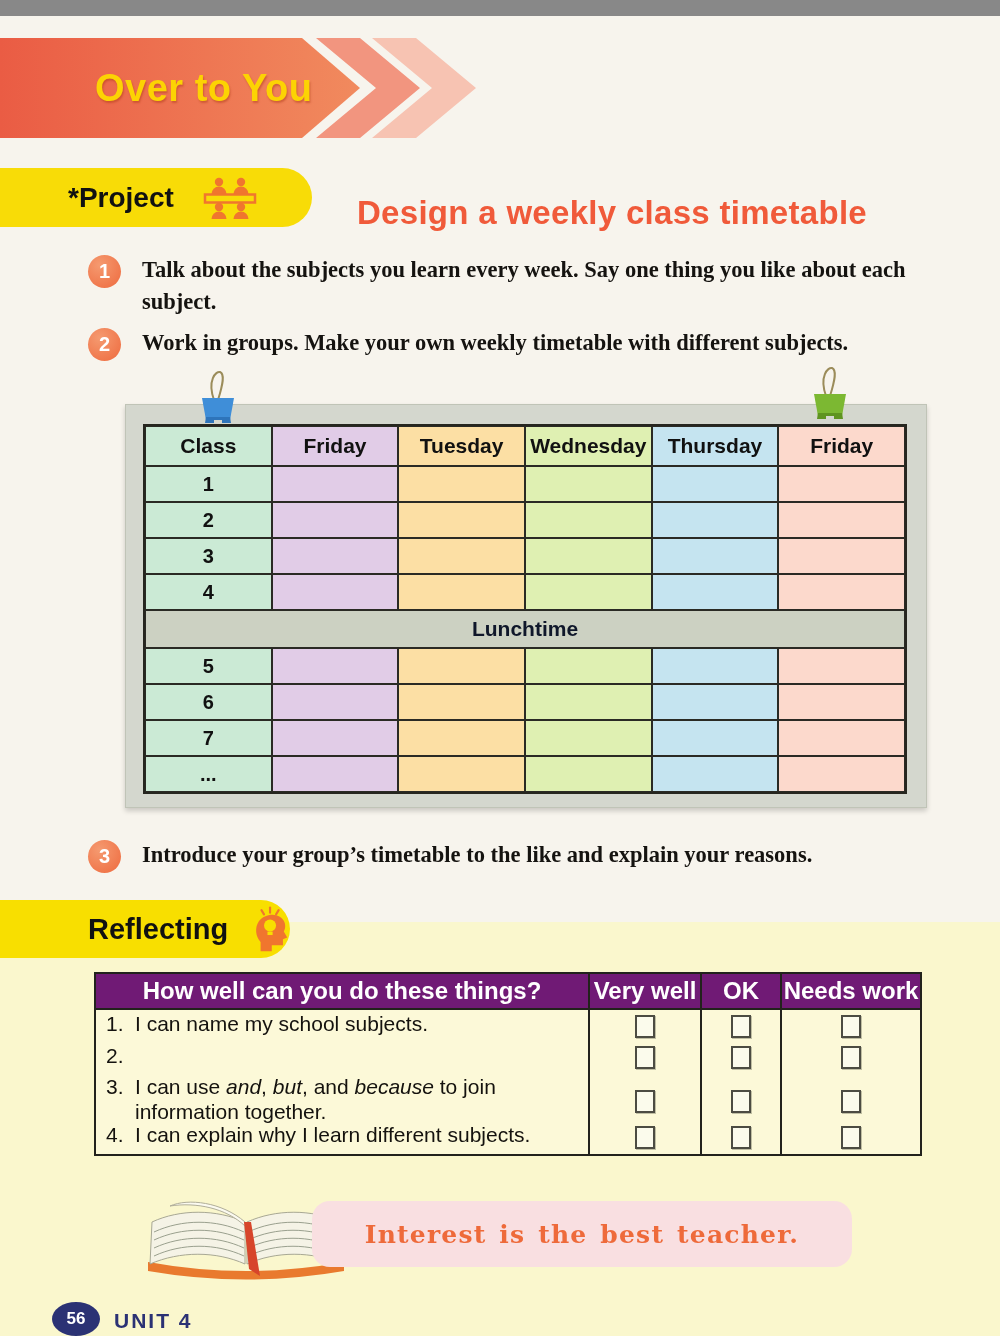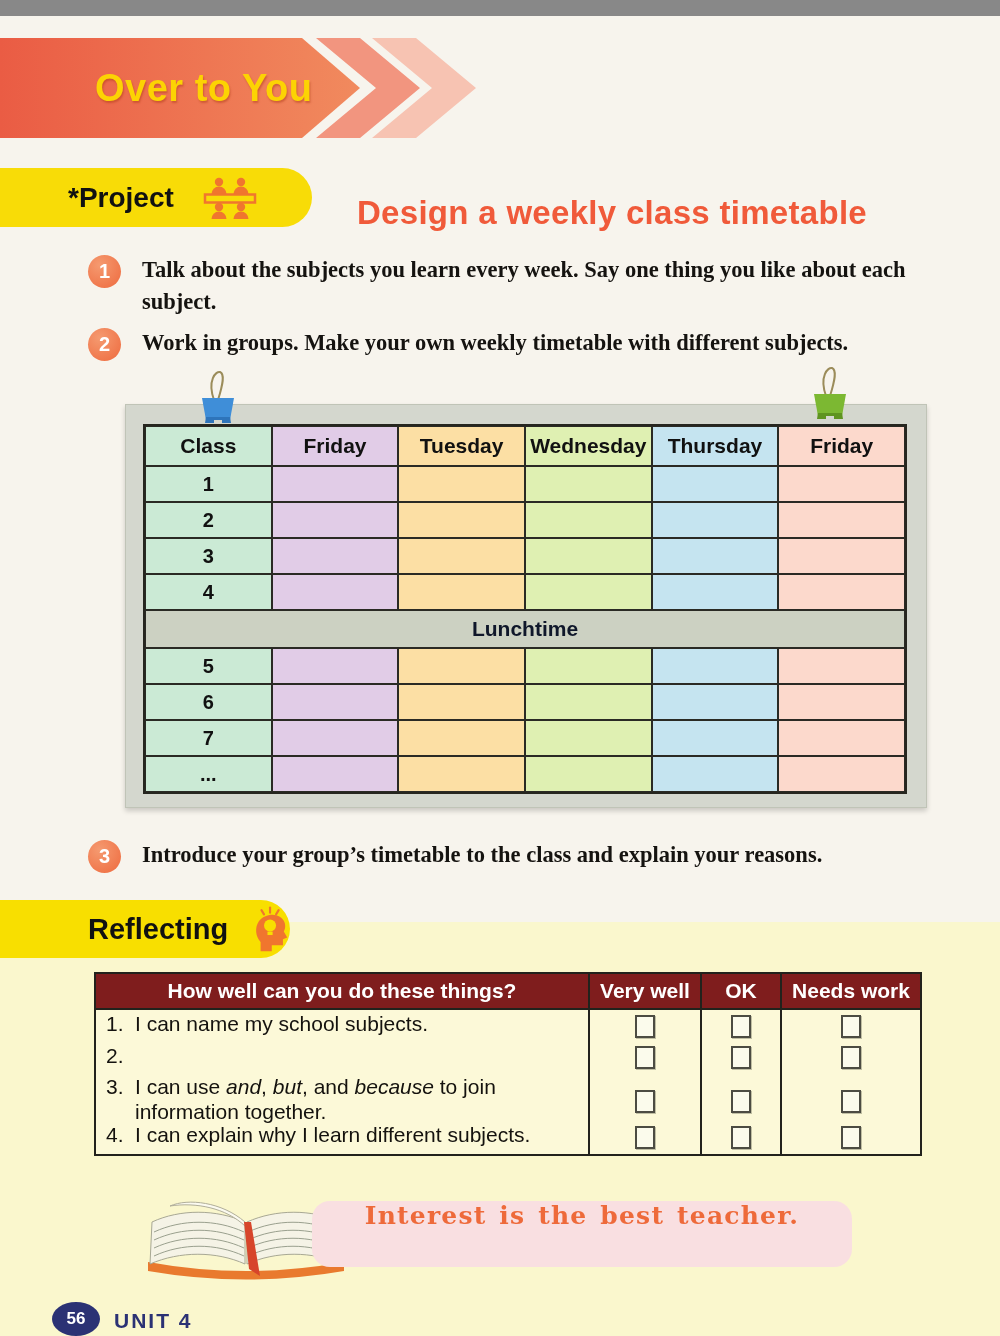--- a/index.html
+++ b/index.html
@@ -85,41 +85,41 @@
   .reflect-label{margin-left:88px;font-size:29px;font-weight:bold;color:#111;}
   .reflect-icon{margin-left:24px;width:44px;height:50px;}
 
   .reflect-table{
     position:absolute;left:94px;top:956px;width:828px;
     display:grid;grid-template-columns:492px 112px 80px 140px;
     grid-template-rows:36px 32px 31px 48px 33px;
     border:2px solid #22221c;background:#fcf9d8;box-sizing:border-box;
   }
   .rt-head{
-    background:#7f1d1d;color:#fff;font-size:21px;font-weight:bold;
+    background:#701a75;color:#fff;font-size:24px;font-weight:bold;
     display:flex;align-items:center;justify-content:center;
     border-bottom:2px solid #22221c;
   }
   .rt-sep{border-left:2px solid #22221c;}
   .rt-q{display:flex;gap:5px;padding:2px 6px 0 10px;font-size:21px;color:#14120e;line-height:1.18;}
   .rt-q .qnum{min-width:24px;}
   .rt-q .it{font-style:italic;}
   .rt-box{display:flex;align-items:center;justify-content:center;}
   .rt-box.low{align-items:flex-end;padding-bottom:8px;}
   .checkbox{
     width:16px;height:19px;background:#fbfbec;border:2px solid #4c4c42;
     box-shadow:1px 1px 0 rgba(120,120,100,.45);
   }
 
   
   .book{position:absolute;left:140px;top:1172px;width:212px;height:95px;}
   .quote-box{
     position:absolute;left:312px;top:1185px;width:540px;height:66px;
     background:#f9dfe1;border-radius:18px;
-    display:flex;align-items:flex-start;justify-content:center;
+    display:flex;align-items:center;justify-content:center;
   }
   .quote-text{
     font-family:"DejaVu Serif",serif;font-size:25px;font-weight:bold;
     color:#ee6a3a;letter-spacing:1.2px;word-spacing:3px;
   }
 
   
   .page-badge{
     position:absolute;left:52px;top:1286px;width:48px;height:34px;
     background:#2b3274;border-radius:50%;
@@ -159,21 +159,21 @@
       <rect x="3" y="17.5" width="50" height="8" fill="#f8dc07" stroke="#f0762e" stroke-width="2.5"></rect>
     </svg>
   </div>
   <div class="project-title">Design a weekly class timetable</div>
 
   <div class="step-num" id="n1">1</div>
   <div class="step-text" id="t1">Talk about the subjects you learn every week. Say one thing you like about each subject.</div>
   <div class="step-num" id="n2">2</div>
   <div class="step-text" id="t2">Work in groups. Make your own weekly timetable with different subjects.</div>
   <div class="step-num" id="n3">3</div>
-  <div class="step-text" id="t3">Introduce your group’s timetable to the class and explain your reasons.</div>
+  <div class="step-text" id="t3">Introduce your group’s timetable to the like and explain your reasons.</div>
 
   <div class="board"></div>
 
   <svg class="clip clip-left" viewBox="0 0 48 58">
     <path d="M20 32 C13 12 22 3 26 4 C31 6 29 16 24 32" fill="none" stroke="#9b8c5a" stroke-width="2"></path>
     <polygon points="8,30 40,30 36,52 12,52" fill="#3f8ed8"></polygon>
     <path d="M12 49 h24 l1 6 h-9 v-3 h-8 v3 h-9 z" fill="#2e74ba"></path>
   </svg>
   <svg class="clip clip-right" viewBox="0 0 48 58">
     <path d="M20 32 C13 12 22 3 26 4 C31 6 29 16 24 32" fill="none" stroke="#9b8c5a" stroke-width="2"></path>

